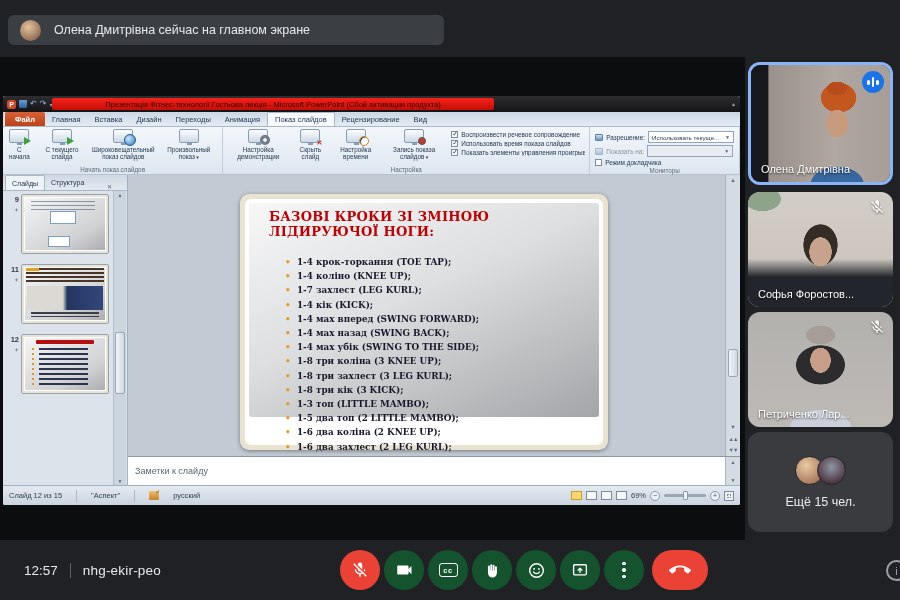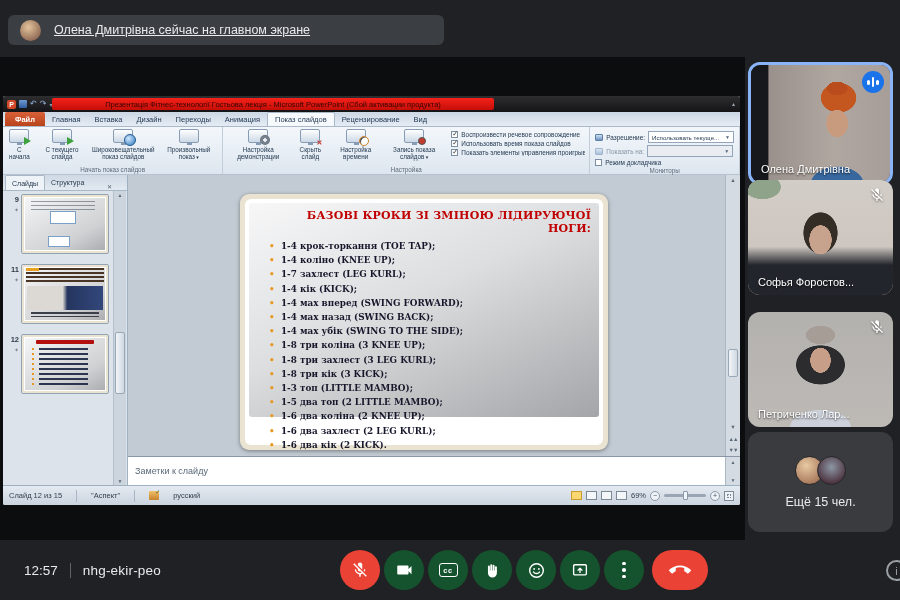--- a/index.html
+++ b/index.html
@@ -5,21 +5,21 @@
   html,body{margin:0;padding:0;background:#202124;}
   *{box-sizing:border-box;}
   .stage{position:relative;width:900px;height:600px;background:#202124;overflow:hidden;
          font-family:"Liberation Sans",sans-serif;}
 
   
   .top-banner{position:absolute;left:8px;top:15px;width:436px;height:30px;background:#3b3e42;
               border-radius:6px;display:flex;align-items:center;gap:13px;padding:0 12px;}
   .banner-avatar{width:21px;height:21px;border-radius:50%;
                  background:radial-gradient(circle at 40% 35%,#e3c39b,#96705a 70%,#5f4638);flex:none;}
-  .banner-text{font-size:12.5px;color:#e8eaed;white-space:nowrap;text-decoration:underline;}
+  .banner-text{font-size:12.5px;color:#e8eaed;white-space:nowrap;}
 
   
   .share{position:absolute;left:0;top:57px;width:745px;height:483px;background:#0c0d0f;}
 
   
   .ppt{position:absolute;left:3px;top:39px;width:737px;height:409px;background:#dfe6ee;
        font-size:7px;color:#2b3b4d;overflow:hidden;border-radius:2px;}
   .ppt-titlebar{height:16px;background:linear-gradient(#2e2e31,#141416);position:relative;
                 display:flex;align-items:center;}
   .qat{display:flex;align-items:center;gap:3px;padding-left:4px;}
@@ -132,22 +132,22 @@
 
   .rightcol{flex:1;display:flex;flex-direction:column;}
   .editor{height:281px;background:#c2cbd3;position:relative;}
   .slide{position:absolute;left:112px;top:19px;width:368px;height:256px;background:#eae3d1;
          border-radius:9px;box-shadow:0 1px 4px rgba(0,0,0,.4);padding:5px;}
   .slide-white{width:100%;height:100%;background:#fff;border-radius:6px;position:relative;padding:4px;}
   .slide-gray{position:absolute;left:4px;right:4px;top:4px;bottom:28px;border-radius:3px;
               background:linear-gradient(155deg,#f7f7f8 0%,#dcdedf 45%,#a3a5a8 100%);}
   .slide-content{position:relative;padding:6px 8px 0 20px;font-family:"DejaVu Serif",serif;
                  font-weight:bold;color:#17172b;}
-  .slide-title{font-size:11px;color:#c00000;text-align:right;margin:0 0 4px;letter-spacing:.2px;}
-  .slide-bullets{list-style:none;margin:0;padding:0;}
+  .slide-title{font-size:13px;color:#c00000;text-align:left;margin:0 0 4px;letter-spacing:.2px;}
+  .slide-bullets{list-style:none;margin:16px;padding:0;}
   .slide-bullets li{font-size:8.8px;line-height:14.2px;position:relative;padding-left:12px;white-space:nowrap;}
   .slide-bullets li::before{content:'•';color:#e8971e;position:absolute;left:0;}
   .escroll{position:absolute;right:0;top:0;bottom:0;width:15px;background:#d4dbe3;
            border-left:1px solid #aab6c3;font-size:5.5px;color:#5a6878;}
   .escroll .up{position:absolute;top:2px;left:0;right:0;text-align:center;}
   .escroll .ethumb{position:absolute;left:2px;right:2px;top:62%;height:28px;border:1px solid #98a7b6;
                    border-radius:2px;background:linear-gradient(90deg,#f2f5f8,#cfd8e2);}
   .escroll .dn{position:absolute;bottom:26px;left:0;right:0;text-align:center;}
   .escroll .pv,.escroll .nx{position:absolute;left:0;right:0;text-align:center;letter-spacing:-1px;}
   .escroll .pv{bottom:14px;} .escroll .nx{bottom:3px;}
@@ -173,21 +173,21 @@
   .zthumb{position:absolute;left:45%;top:-3px;width:5px;height:9px;background:#f0f3f7;
           border:1px solid #8c99a8;border-radius:1px;}
   .fit{width:10px;height:10px;border:1px solid #7c8a98;background:#eef2f7;position:relative;}
   .fit::after{content:'';position:absolute;inset:2px;border:1px dotted #7c8a98;}
 
   
   .tiles{position:absolute;left:748px;top:62px;width:145px;height:470px;}
   .tile{position:absolute;left:0;width:145px;height:115px;border-radius:12px;overflow:hidden;
         background:#3c4043;}
   .tile:nth-child(1){top:0;height:123px;border:3px solid #8ab4f8;}
-  .tile:nth-child(2){top:118px;padding-left:16px;}
+  .tile:nth-child(2){top:130px;padding-left:16px;}
   .tile:nth-child(3){top:250px;}
   .vid{position:absolute;inset:0;}
   .tile:nth-child(1) .vid{background:
      radial-gradient(ellipse 17px 11px at 62% 20%,#b84c1c 60%,rgba(184,76,28,0) 62%),
      radial-gradient(ellipse 19px 24px at 62% 50%,#c89a7e 56%,rgba(200,154,126,0) 58%),
      radial-gradient(ellipse 30px 25px at 63% 28%,#c4571f 58%,rgba(196,87,31,0) 60%),
      radial-gradient(ellipse 42px 28px at 62% 102%,#38679e 62%,rgba(56,103,158,0) 64%),
      linear-gradient(90deg,#17181d 0%,#17181d 12%,#9b918c 13%,#b0a7a1 60%,#a79d99 100%);}
   .tile:nth-child(2) .vid{background:
      radial-gradient(ellipse 20px 26px at 50% 52%,#c7a28c 55%,rgba(199,162,140,0) 57%),

